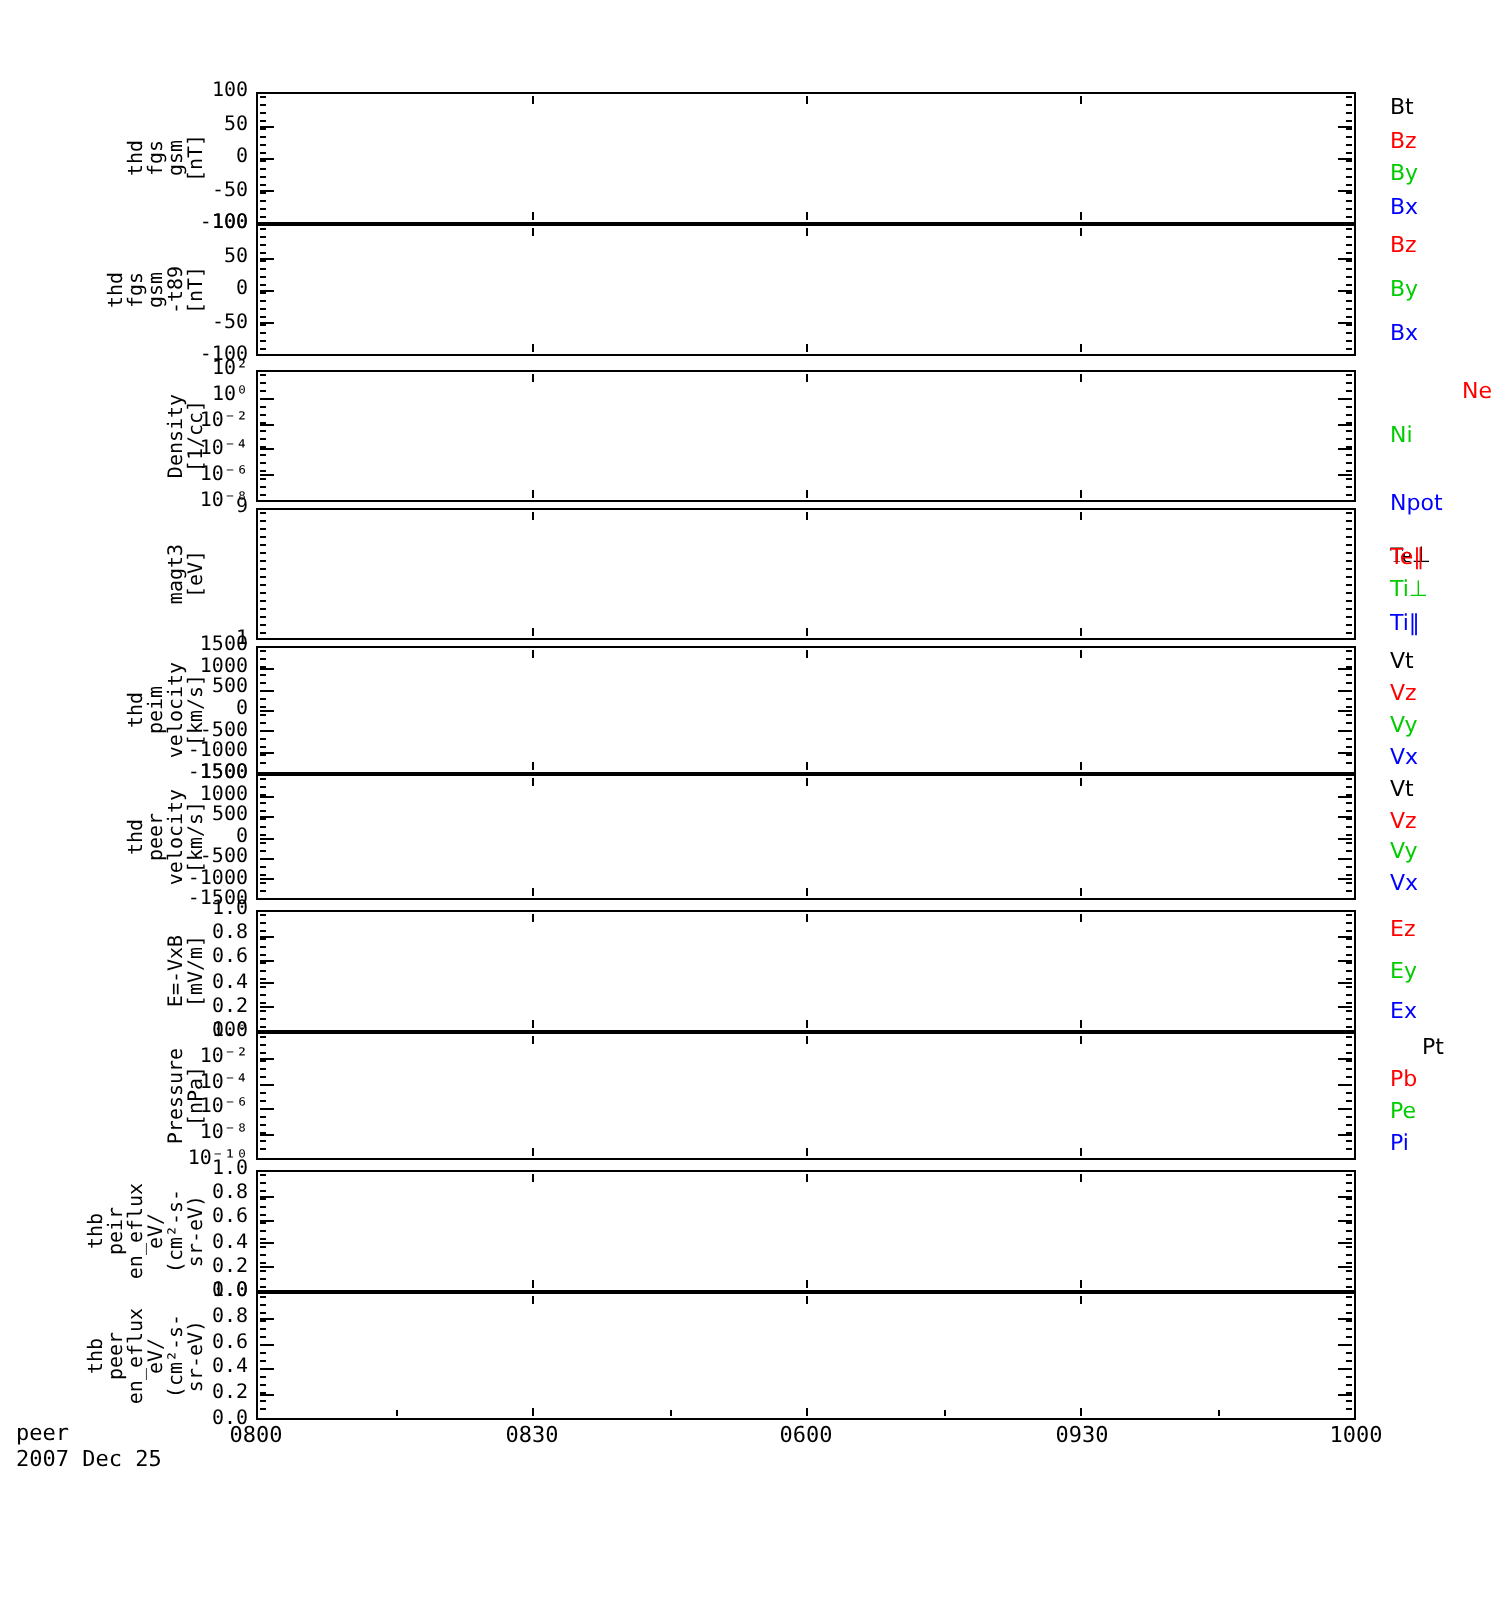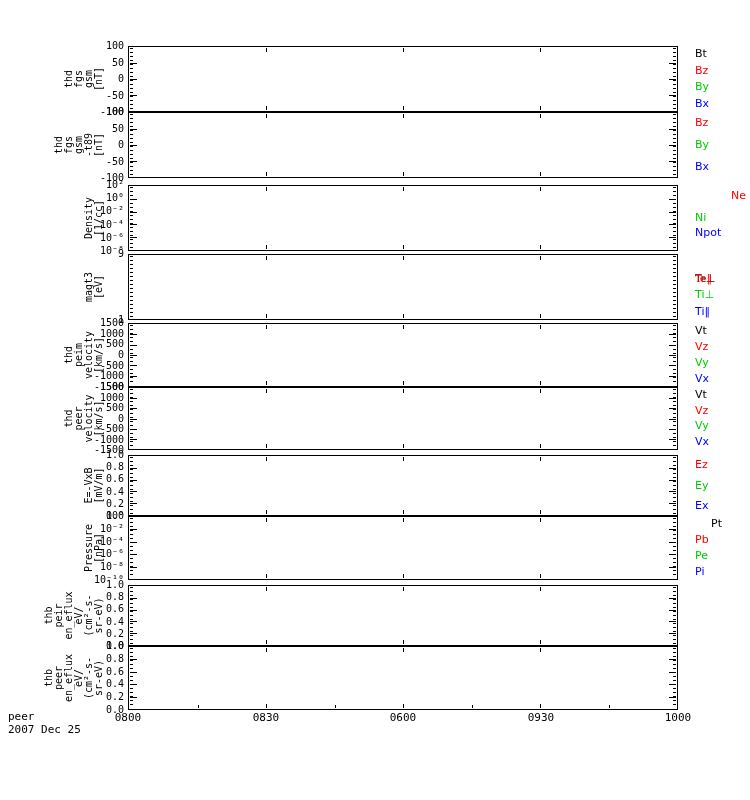--- a/index.html
+++ b/index.html
@@ -108,21 +108,21 @@
       <div class="ytick" style="left: 58px; top: 180px;">10²</div>
       <div class="ytick" style="left: 58px; top: 193px;">10⁰</div>
       <div class="ytick" style="left: 58px; top: 206px;">10⁻²</div>
       <div class="ytick" style="left: 58px; top: 220px;">10⁻⁴</div>
       <div class="ytick" style="left: 58px; top: 233px;">10⁻⁶</div>
       <div class="ytick" style="left: 58px; top: 246px;">10⁻⁸</div>
       <div class="ylabel" style="left: 84px; top: 251px; width: 66px; height: 20px;">Density
 [1/cc]</div>
       <div class="legend" style="top: 190px; color: rgb(255, 0, 0); margin-left: 36px;">Ne</div>
       <div class="legend" style="top: 212px; color: rgb(0, 204, 0);">Ni</div>
-      <div class="legend" style="top: 227px; color: rgb(0, 0, 255);">Npot</div>
+      <div class="legend" style="top: 246px; color: rgb(0, 0, 255);">Npot</div>
       <div class="panel" style="top: 254px; height: 66px;">
         <div class="yminor l"></div>
         <div class="yminor r"></div>
         <div class="xmajor" style="left: 137px; top: 1px;"></div>
         <div class="xmajor" style="left: 137px; bottom: 1px;"></div>
         <div class="xmajor" style="left: 274px; top: 1px;"></div>
         <div class="xmajor" style="left: 274px; bottom: 1px;"></div>
         <div class="xmajor" style="left: 411px; top: 1px;"></div>
         <div class="xmajor" style="left: 411px; bottom: 1px;"></div>
       </div>

